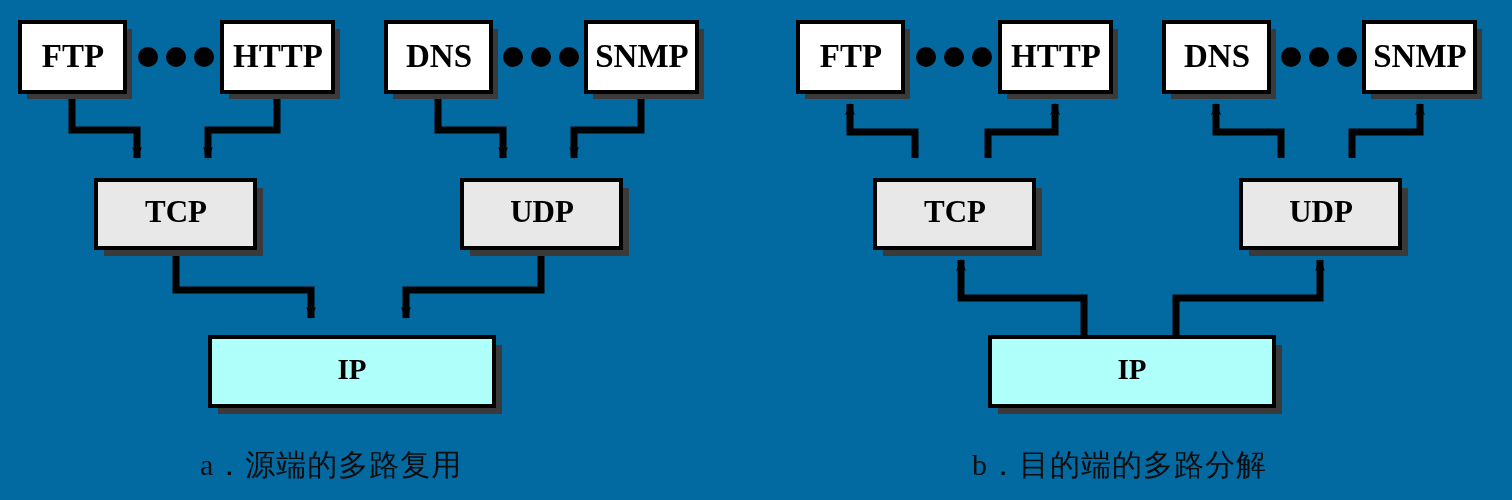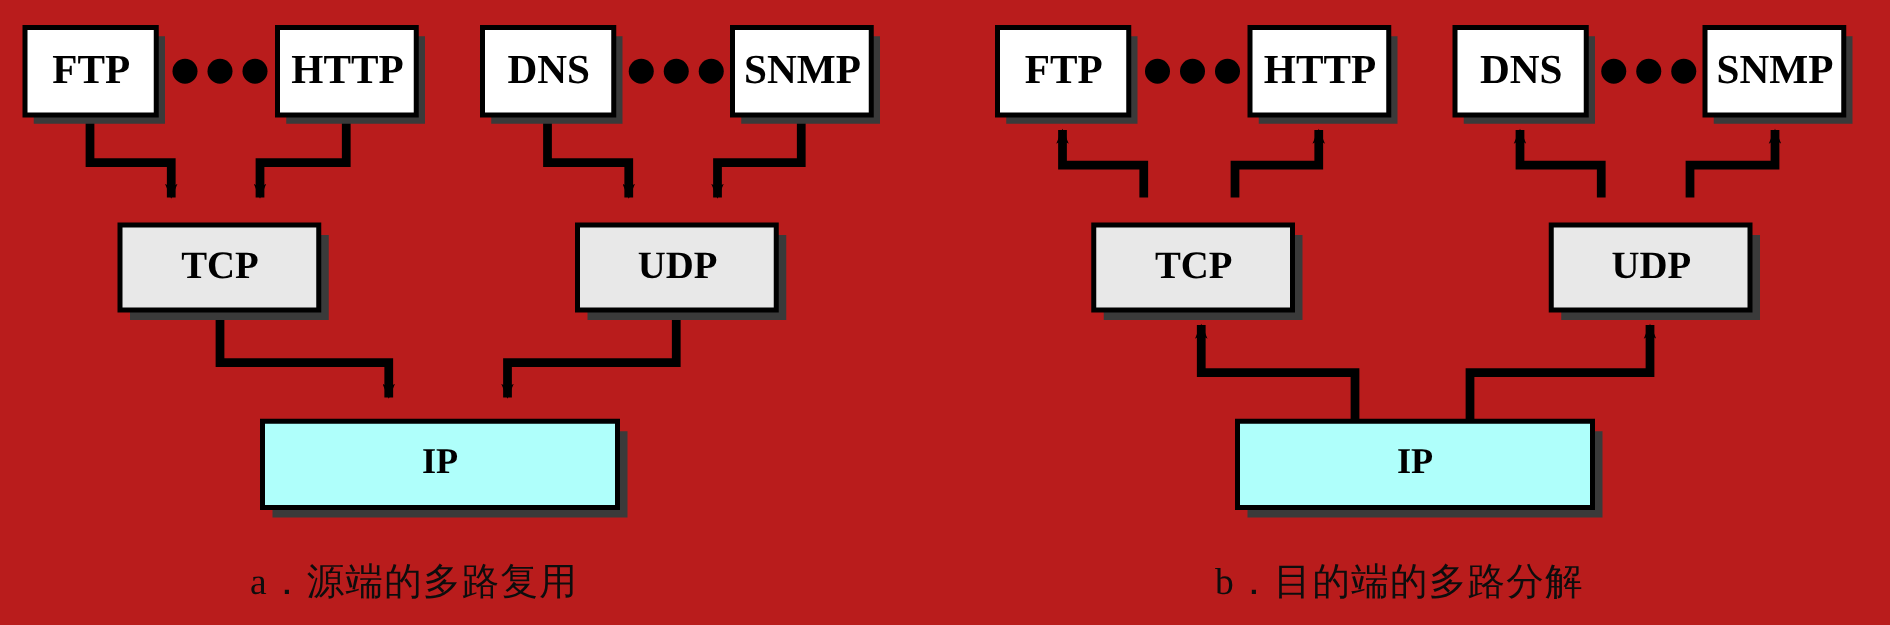--- a/index.html
+++ b/index.html
@@ -7,21 +7,21 @@
     padding: 0;
     background: #ffffff;
   }
   body {
     font-family: "Liberation Serif", serif;
   }
   #canvas {
     position: relative;
     width: 1512px;
     height: 500px;
-    background: #b91c1c;
+    background: #0369a1;
     overflow: hidden;
   }
   #diagram-svg {
     position: absolute;
     left: 0;
     top: 0;
     width: 1512px;
     height: 500px;
   }
   .node-label {

